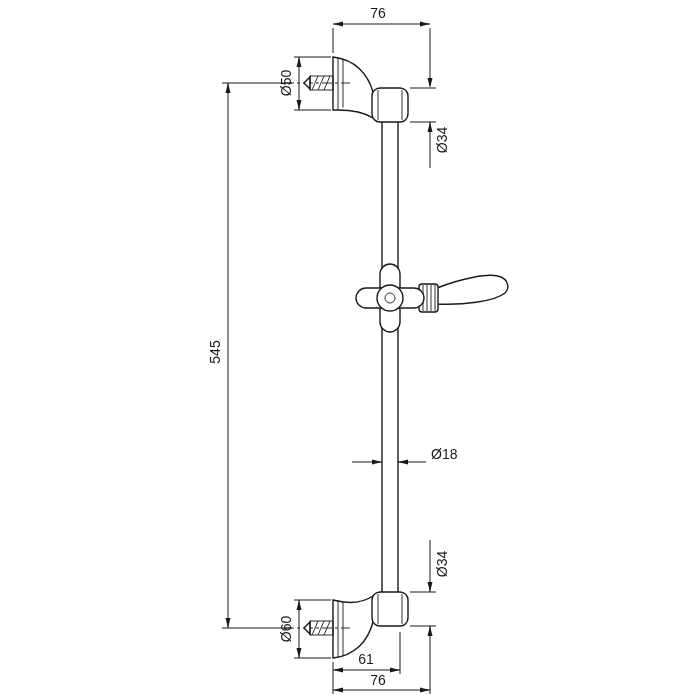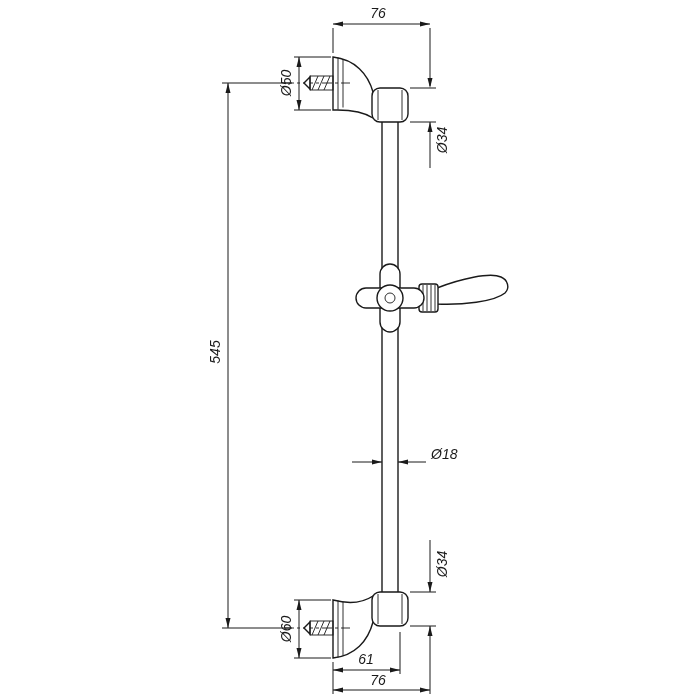--- a/index.html
+++ b/index.html
@@ -7,21 +7,20 @@
     padding: 0;
     background: #ffffff;
     font-family: "Liberation Sans", sans-serif;
   }
   .page {
     position: relative;
     width: 700px;
     height: 700px;
     background: #ffffff;
     overflow: hidden;
-    font-style: italic;
   }
   svg text {
     font-family: "Liberation Sans", sans-serif;
     font-size: 14px;
     fill: #1a1a1a;
   }
   .part { stroke: #1a1a1a; stroke-width: 1.4; fill: none; }
   .partfill { stroke: #1a1a1a; stroke-width: 1.4; fill: #ffffff; }
   .thin { stroke: #1a1a1a; stroke-width: 0.9; fill: none; }
   .dim { stroke: #1a1a1a; stroke-width: 1; fill: none; }

